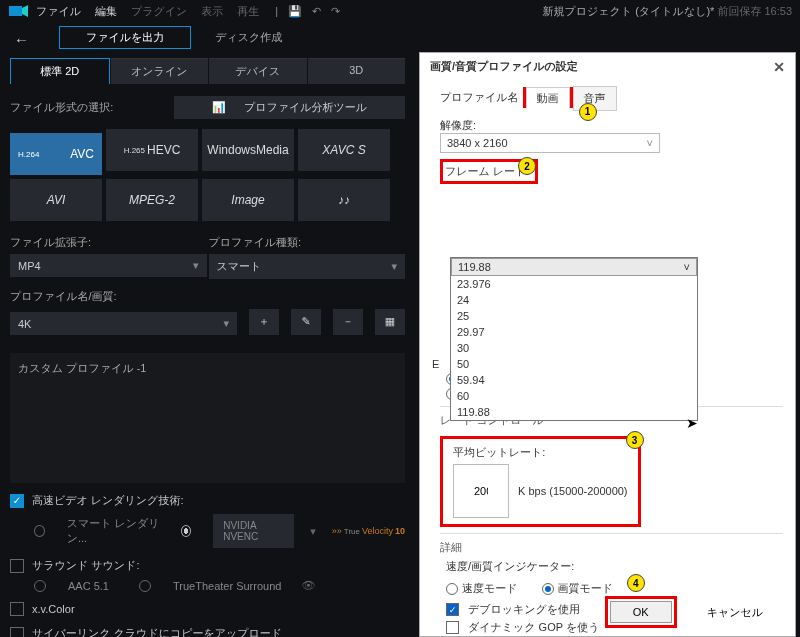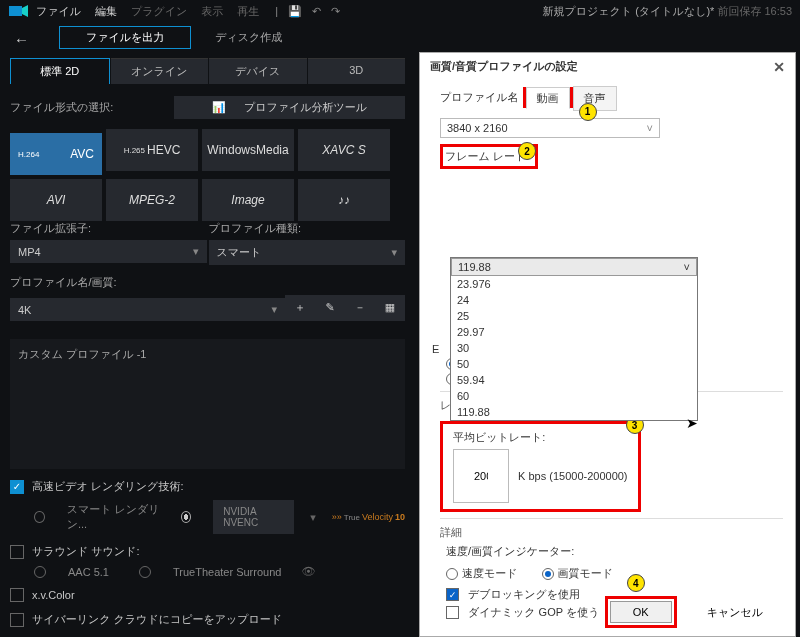--- a/index.html
+++ b/index.html
@@ -20,25 +20,25 @@
 .tabs{display:flex;gap:1px}
 .tab{flex:1;background:#26292f;color:#bbb;text-align:center;padding:5px 0;font-size:11px;border-top:1px solid #333}
 .tab.active{background:#0f1114;color:#fff;border:1px solid #0e90d2;border-bottom:none}
 .row{display:flex;align-items:center;margin-top:12px;gap:12px}
 .lbl{color:#aaa;font-size:11px}
 .analysis{margin-left:auto;background:#26292f;padding:4px 38px;font-size:11px;color:#ccc}
 .formats{display:flex;flex-wrap:wrap;gap:4px;margin-top:10px}
 .fmt{width:92px;height:42px;background:#26292f;color:#ddd;display:flex;align-items:center;justify-content:center;font-size:12px;cursor:pointer}
 .fmt.sel{background:#2a6ea5;color:#fff}
 .fmt sup{font-size:8px;margin-right:2px}
-.subrow{display:flex;gap:2px}
+.subrow{display:flex;margin-top:14px;gap:2px}
 .subcol{flex:1}
 .sel{background:#26292f;color:#ccc;padding:5px 8px;margin-top:4px;display:flex;justify-content:space-between;align-items:center}
 .sel .arr{color:#888}
-.pname{display:flex;align-items:center;gap:0;margin-top:4px}
+.pname{display:flex;align-items:center;gap:12px;margin-top:4px}
 .pname .sel{flex:1}
 .iconbtn{background:#26292f;width:30px;height:26px;display:flex;align-items:center;justify-content:center;color:#ccc}
 .custprof{background:#17191d;margin-top:18px;padding:8px;height:130px;color:#aaa;font-size:11px}
 .chk{display:flex;align-items:center;gap:8px;margin-top:10px}
 .chkbox{width:14px;height:14px;border:1px solid #666;display:inline-flex;align-items:center;justify-content:center;font-size:10px}
 .chkbox.on{background:#0e90d2;border-color:#0e90d2;color:#fff}
 .radio{width:12px;height:12px;border:1px solid #666;border-radius:50%;display:inline-block;margin-right:6px}
 .subopt{margin-left:24px;display:flex;align-items:center;gap:16px;margin-top:6px;color:#888}
 .pill{background:#26292f;padding:6px 10px;font-size:10px}
 .tvel{margin-left:auto;color:#c97b1f;font-size:9px;display:flex;align-items:center;gap:2px}
@@ -227,20 +227,21 @@
     </div>
     <div class="dbody" style="position:relative">
       <div class="ptabs">
         <span class="ptablbl">プロファイル名</span>
         <span class="hl" style="position:relative"><span class="ptab act">動画</span></span>
         <span class="ptab">音声</span>
         <span class="badge" style="position:relative;left:-38px;top:14px">1</span>
       </div>
 
       <div class="field">
+        <div>解像度:</div>
         <div class="dsel">
               <span>3840 x 2160</span>
               <span class="ar">˅</span>
             </div>
       </div>
 
       <div class="field" style="position:relative">
         <span class="frbox">
               <span class="frlabel">フレーム レート:</span>
             </span>

